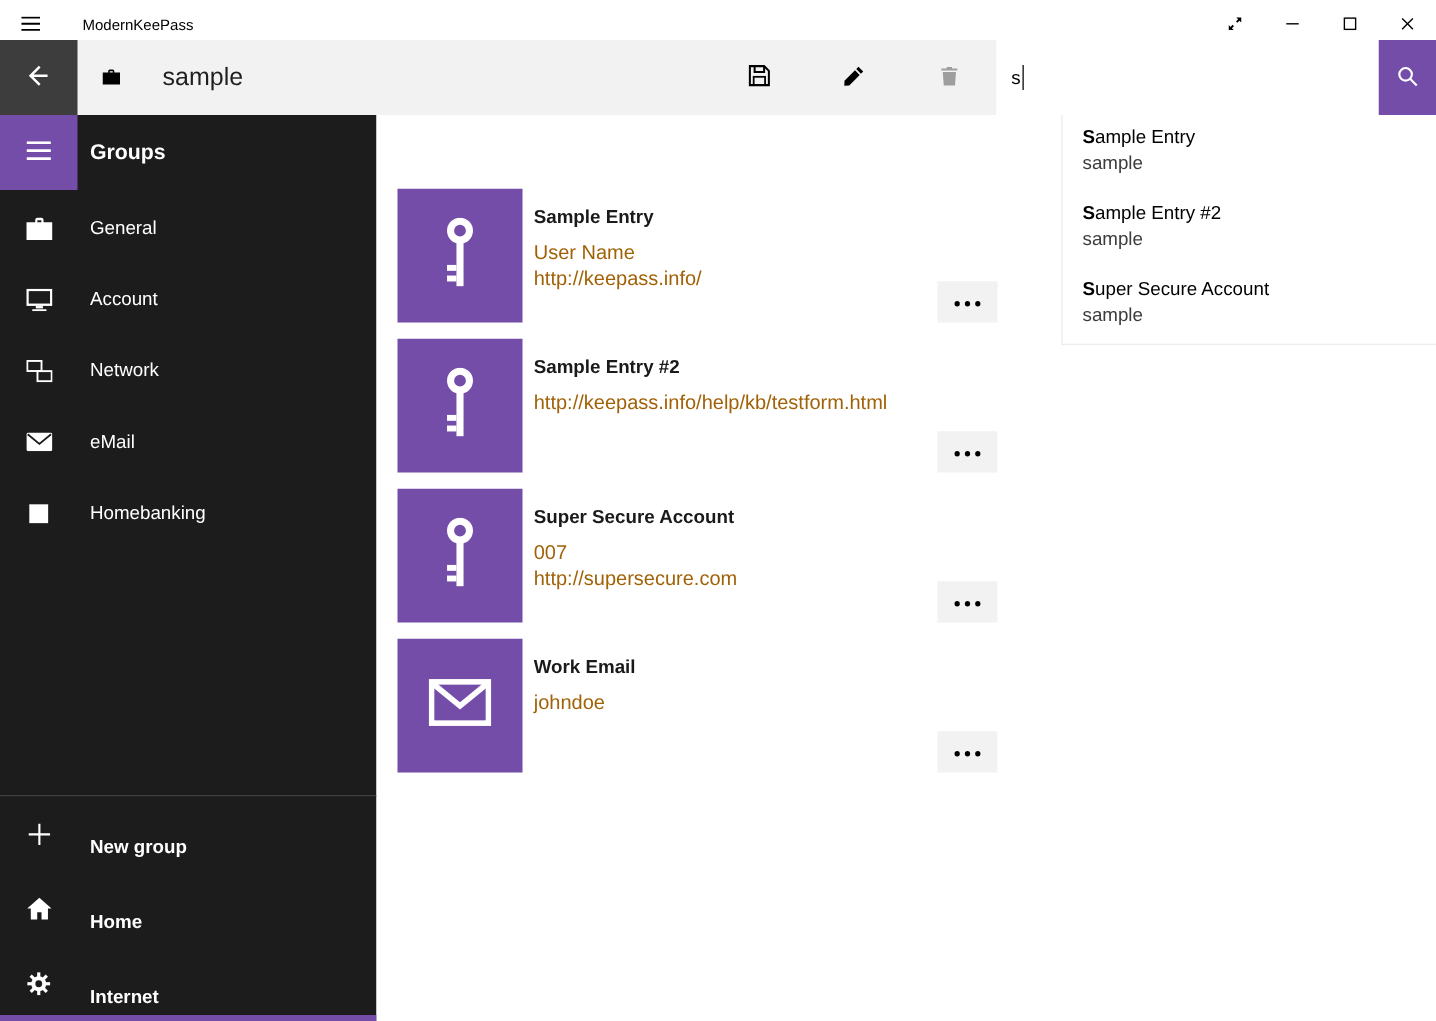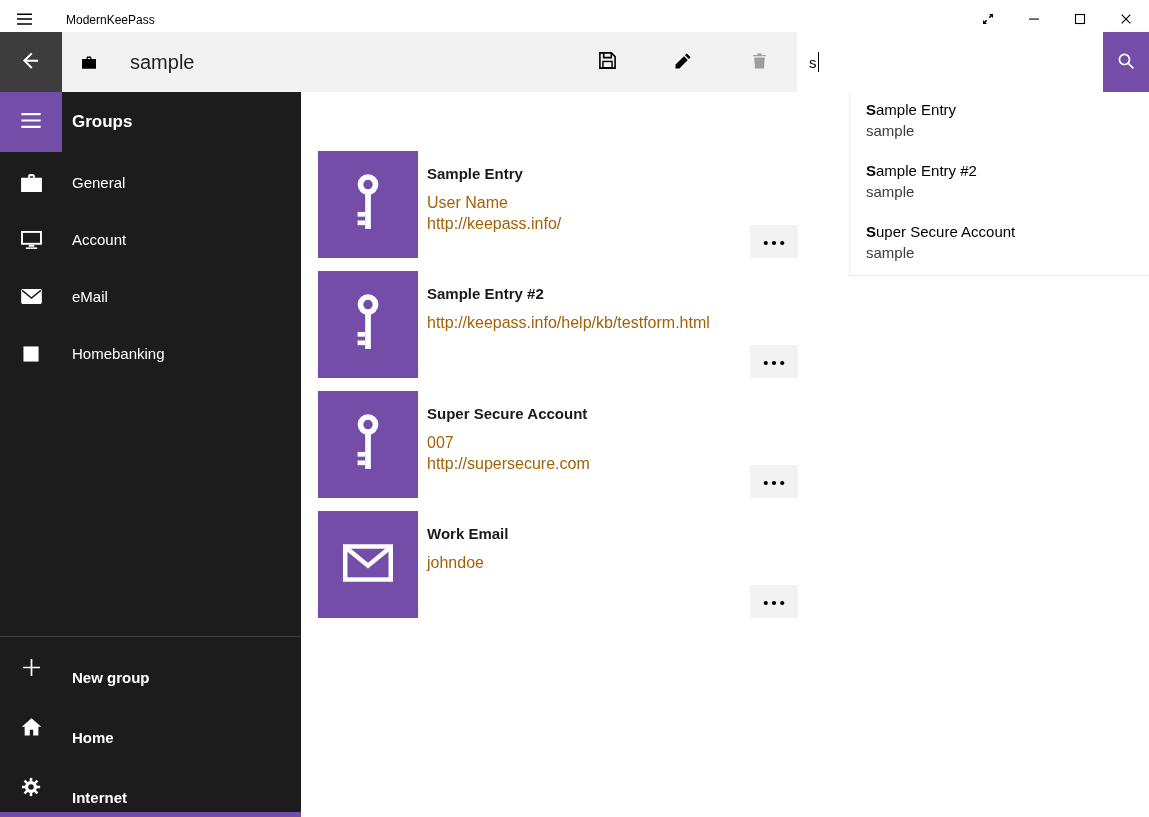--- a/index.html
+++ b/index.html
@@ -256,20 +256,29 @@
         <svg viewBox="0 0 22 19" width="21" height="18">
           <rect x="1" y="1" width="20" height="12.5" fill="none" stroke="#fff" stroke-width="2"></rect>
           <rect x="8" y="14.6" width="6" height="2" fill="#fff"></rect>
           <rect x="5" y="17.3" width="12" height="1.6" fill="#fff"></rect>
         </svg>
       </span>
       <span class="nav-label">Account</span>
     </button>
     <button class="nav-item">
       <span class="nav-icon">
+        <svg viewBox="0 0 22 19" width="21" height="18">
+          <rect x="0.8" y="0.8" width="12" height="8.5" fill="none" stroke="#fff" stroke-width="1.6"></rect>
+          <rect x="9.4" y="9.4" width="12" height="8.5" fill="#1c1c1c" stroke="#fff" stroke-width="1.6"></rect>
+        </svg>
+      </span>
+      <span class="nav-label">Network</span>
+    </button>
+    <button class="nav-item">
+      <span class="nav-icon">
         <svg viewBox="0 0 22 16" width="21" height="15">
           <rect x="0" y="0" width="22" height="16" rx="1.5" fill="#fff"></rect>
           <path d="M1 1.5l10 8.2 10-8.2" fill="none" stroke="#1c1c1c" stroke-width="1.6"></path>
         </svg>
       </span>
       <span class="nav-label">eMail</span>
     </button>
     <button class="nav-item">
       <span class="nav-icon">
         <svg viewBox="0 0 18 18" width="16" height="16">

